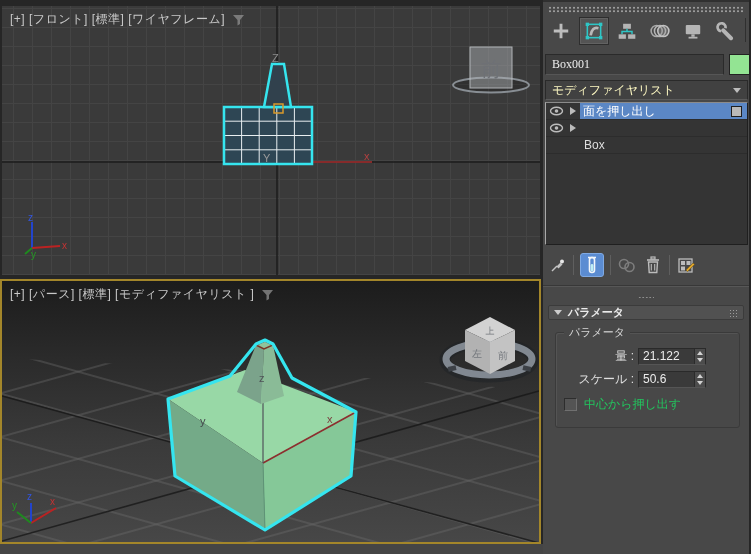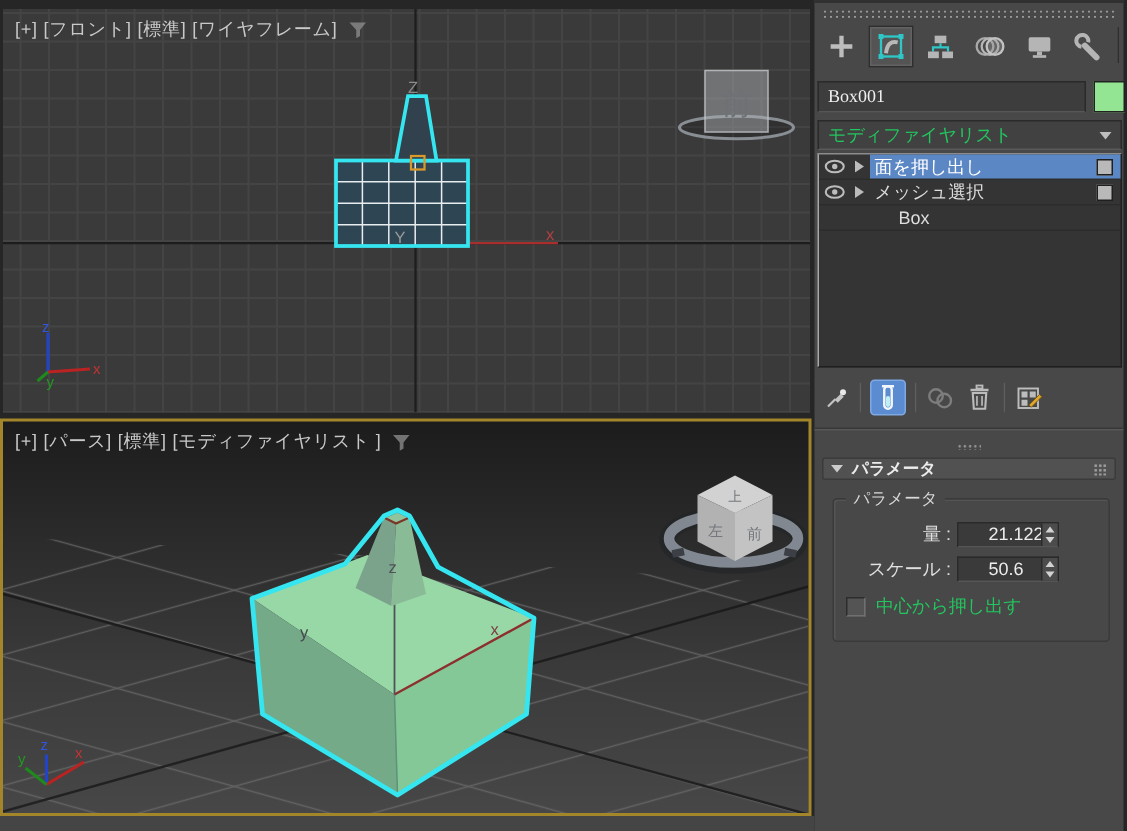--- a/index.html
+++ b/index.html
@@ -37,33 +37,33 @@
   .tab.sel { background:#545454; border:1px solid #2e2e2e; box-shadow:inset 0 0 0 1px #626262; }
   #tab-sep { position:absolute; top:16px; right:3px; width:1px; height:24px; background:#5e5e5e; border-left:1px solid #2f2f2f; }
 
   #name-row { position:absolute; top:52px; left:2px; width:203px; height:21px; }
   #obj-name { position:absolute; left:0; top:0; width:179px; height:21px; background:#3d3d3d; border:1px solid #2a2a2a;
               border-bottom-color:#565656; color:#efefef; font-size:12px; padding:0 6px; outline:none;
               font-family:Liberation Serif, serif; }
   #obj-color { position:absolute; left:184px; top:0; width:21px; height:21px; border:1px solid #222; cursor:pointer; }
 
   #mod-list { position:absolute; top:78px; left:2px; width:203px; height:20px; background:#414141;
-              border:1px solid #2a2a2a; border-bottom-color:#5a5a5a; color:#22c55e; font-size:12px;
+              border:1px solid #2a2a2a; border-bottom-color:#5a5a5a; color:#fef9c3; font-size:12px;
               display:flex; align-items:center; padding:0 6px; cursor:pointer;font-family:Liberation Mono, monospace; }
   #mod-list .caret { margin-left:auto; width:0; height:0; border-left:4px solid transparent; border-right:4px solid transparent; border-top:5px solid #bdbdbd; }
 
   #stack { position:absolute; top:100px; left:2px; width:203px; height:143px; background:#343434;
            border:1px solid #1f1f1f; border-left-color:#a9a9a9; border-top-color:#8b8b8b; }
   .srow { height:17px; display:flex; align-items:center; border-bottom:1px solid #2c2c2c; cursor:pointer; }
   .srow .eye { width:20px; display:flex; justify-content:center; flex:none; }
   .srow .tri { width:14px; display:flex; justify-content:center; flex:none; }
   .srow .body { flex:1; height:100%; display:flex; align-items:center; padding-left:3px; color:#dedede; font-size:12px; }
   .srow.sel .body { background:#5b87c5; color:#ffffff;gap:16px; }
   .srow .sq { width:11px; height:11px; background:#b9b9b9; border:1px solid #1f1f1f; margin:0 5px 0 auto; flex:none; }
-  .srow.base .body { padding-left:53px; }
+  .srow.base .body { padding-left:38px; }
 
   #stack-tools { position:absolute; top:249px; left:4px; height:28px; display:flex; align-items:center; gap:6px; }
   .tool { width:20px; height:22px; display:flex; align-items:center; justify-content:center; cursor:pointer; }
   .tool.btn-on { width:24px; height:24px; background:#5b8cd2; border:1px solid #7fa9e2; border-radius:3px; }
   .tsep { width:1px; height:20px; background:#2f2f2f; border-right:1px solid #5f5f5f; }
 
   #panel-groove { position:absolute; top:283px; left:0; width:206px; height:0; border-top:1px solid #383838; border-bottom:1px solid #575757; }
   #mini-dots { position:absolute; top:294px; left:95px; width:16px; height:4px;
                background-image:radial-gradient(#8f8f8f 0.8px, transparent 1px); background-size:3.5px 3px; }
 
@@ -74,21 +74,21 @@
                      border-top:5px solid #cccccc; margin-right:6px; }
   #rollout-hd .grip { margin-left:auto; width:9px; height:8px;
                       background-image:radial-gradient(#9d9d9d 0.8px, #00000000 1px); background-size:3px 3px; }
 
   #grp { position:absolute; top:330px; left:12px; width:185px; height:96px; border:1px solid #3a3a3a;
          box-shadow:1px 1px 0 rgba(110,110,110,.35) inset; border-radius:3px; }
   #grp .legend { position:absolute; top:-8px; left:8px; background:#484848; padding:0 5px; font-size:11px; color:#d8d8d8; }
   .prow { position:absolute; left:0; width:100%; height:17px; }
   .plabel { position:absolute; left:2px; width:76px; text-align:right; color:#e0e0e0; font-size:12px; line-height:17px; }
   .pfield { position:absolute; left:82px; width:68px; height:17px; background:#3a3a3a; border:1px solid #2a2a2a;
-            border-bottom-color:#555; color:#ececec; font-size:12px; line-height:15px; padding-left:20px; cursor:text; }
+            border-bottom-color:#555; color:#ececec; font-size:12px; line-height:15px; padding-left:4px; cursor:text; }
   .spin { position:absolute; right:0; top:0; bottom:0; width:11px; background:#4c4c4c; border-left:1px solid #2b2b2b;
           display:flex; flex-direction:column; cursor:pointer; }
   .spin span { flex:1; display:flex; align-items:center; justify-content:center; }
   .tri-up { width:0; height:0; border-left:3px solid transparent; border-right:3px solid transparent; border-bottom:4px solid #d2d2d2; }
   .tri-dn { width:0; height:0; border-left:3px solid transparent; border-right:3px solid transparent; border-top:4px solid #d2d2d2; }
   #chk { position:absolute; left:8px; top:1px; width:13px; height:13px; background:#545454;
          border:1px solid #2d2d2d; border-right-color:#707070; border-bottom-color:#707070; cursor:pointer; }
   #chk-label { position:absolute; left:28px; top:0; color:#22c55e; font-size:12px; line-height:15px;text-align:center; }
 
   svg text { font-family:"Liberation Sans","DejaVu Sans",sans-serif; }
@@ -301,24 +301,20 @@
           <svg width="15" height="10" viewBox="0 0 15 10">
               <ellipse cx="7.5" cy="5" rx="6" ry="3.8" fill="none" stroke="#bcbcbc" stroke-width="1.4"></ellipse>
               <circle cx="7.5" cy="5" r="1.8" fill="#bcbcbc"></circle>
             </svg>
         </span>
         <span class="tri">
           <svg width="6" height="8" viewBox="0 0 6 8">
               <polygon points="0,0 6,4 0,8" fill="#bcbcbc"></polygon>
             </svg>
         </span>
-        <span class="body">
-            <span>メッシュ選択</span>
-          <span class="sq"></span>
-          </span>
       </div>
       <div class="srow base">
         <span class="body">
             <span>Box</span>
           </span>
       </div>
     </div>
 
     <div id="stack-tools">
       <div class="tool">

